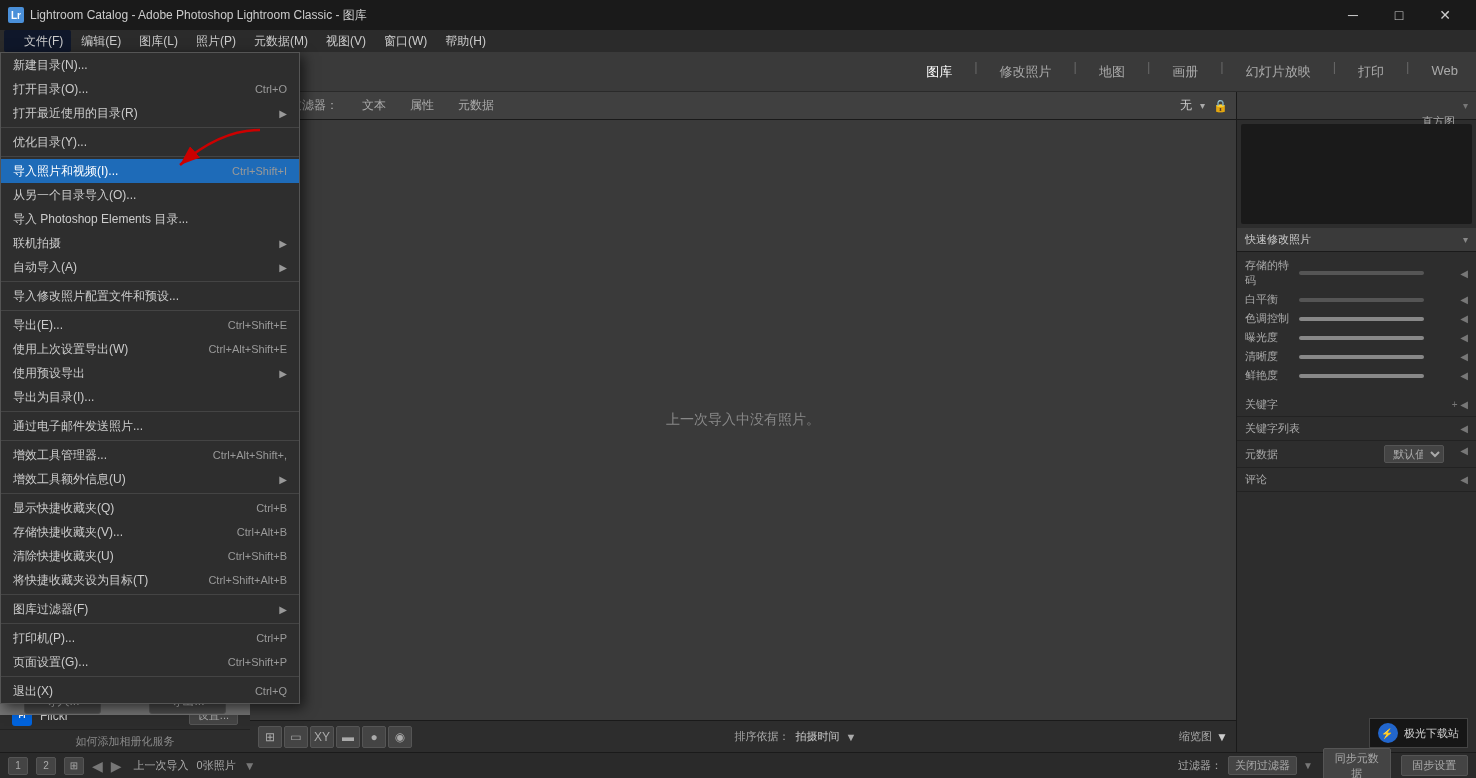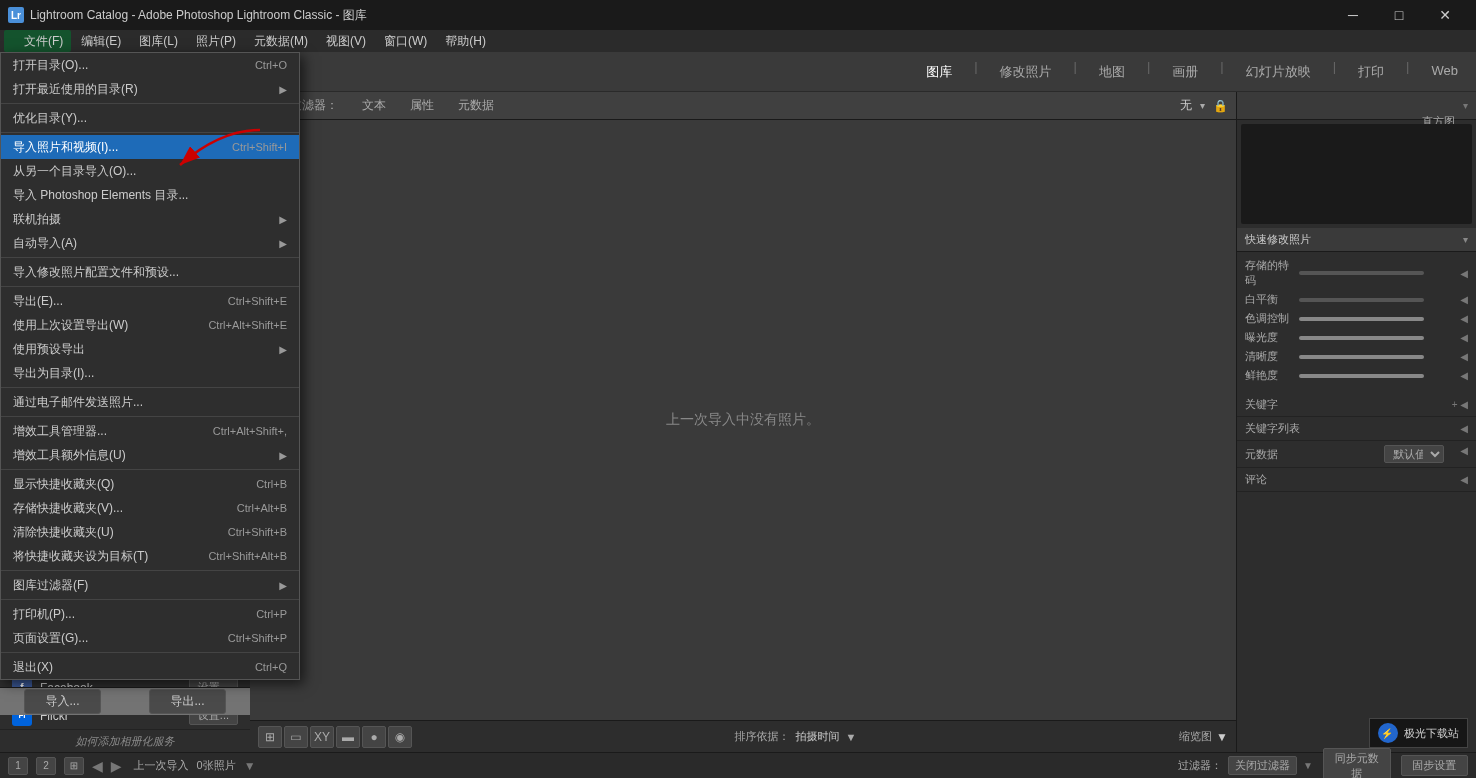--- a/index.html
+++ b/index.html
@@ -74,21 +74,21 @@
     .menu-item {
       padding: 2px 8px;
       cursor: pointer;
       color: #cccccc;
       font-size: 12px;
       height: 22px;
       display: flex;
       align-items: center;
       border-radius: 2px;
     }
-    .menu-item.active { background: #14532d; padding-left: 20px; }
+    .menu-item.active { background: #0f172a; padding-left: 20px; }
 
     
     #main-layout {
       display: flex;
       flex-direction: column;
       height: calc(778px - 52px);
     }
 
     
     #top-nav {
@@ -380,21 +380,20 @@
       cursor: pointer;
     }
     .add-service-row {
       height: 22px;
       display: flex;
       align-items: center;
       justify-content: center;
       color: #888;
       font-size: 11px;
       cursor: pointer;
-      font-style: italic;
     }
     #import-export-row {
       position: absolute;
       left: 0;
       bottom: 63px;
       width: 250px;
       height: 28px;
       background: #737373;
       display: flex;
       align-items: center;
@@ -743,20 +742,23 @@
 </div>
 
 <div id="import-export-row">
   <button class="import-export-btn">导入...</button>
   <button class="import-export-btn">导出...</button>
 </div>
 
 <div id="dropdown-overlay">
   <div id="file-menu">
     <div class="dd-item">
+      <span class="dd-item-left">新建目录(N)...</span>
+    </div>
+    <div class="dd-item">
       <span class="dd-item-left">打开目录(O)...</span>
       <span class="dd-item-right">Ctrl+O</span>
     </div>
     <div class="dd-item">
       <span class="dd-item-left">打开最近使用的目录(R)</span>
       <span class="dd-arrow">▶</span>
     </div>
     <div class="menu-sep"></div>
     <div class="dd-item">
       <span class="dd-item-left">优化目录(Y)...</span>

